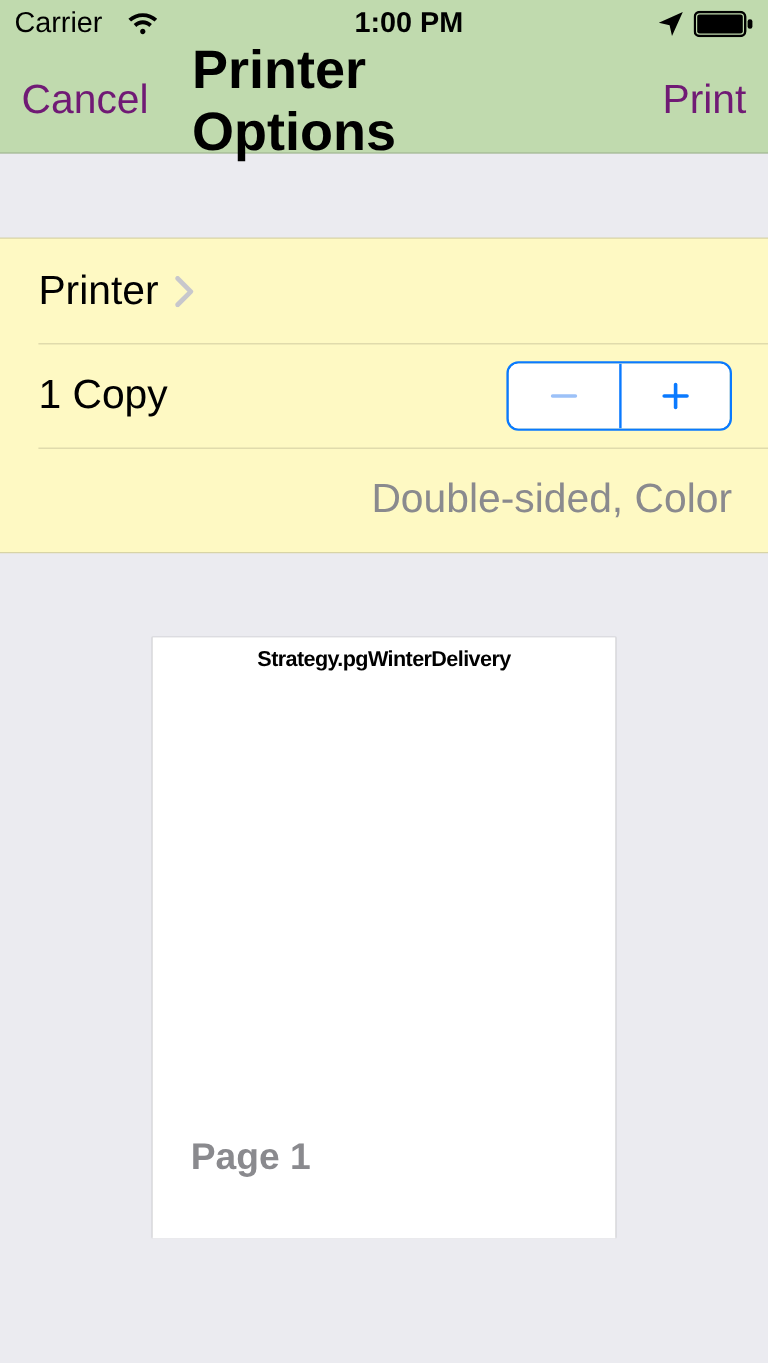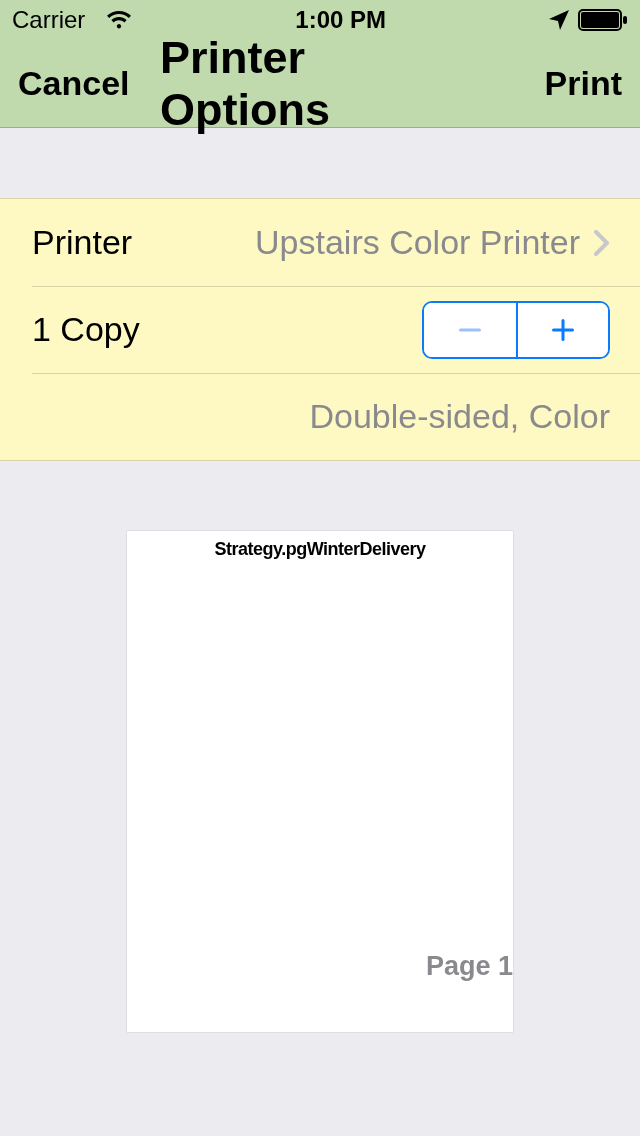--- a/index.html
+++ b/index.html
@@ -32,23 +32,23 @@
     .nav-bar {
       height: 88px;
       background: #c0daae;
       display: flex;
       align-items: center;
       justify-content: space-between;
       padding: 0 18px;
       border-bottom: 1px solid rgba(0,0,0,0.2);
     }
     .nav-btn {
-      color: #000000;
+      color: #701a75;
       font-size: 34px;
-      font-weight: 700;
+      font-weight: 400;
       background: none;
       border: none;
       cursor: pointer;
     }
     .nav-title {
       font-size: 45px;
       font-weight: 600;
       color: #000;
       position: absolute;
       left: 50%;
@@ -137,24 +137,25 @@
     .thumb-scribble {
       font-size: 18px;
       font-weight: 700;
       color: #000;
       letter-spacing: -0.5px;
     }
     .page-label {
       position: absolute;
       bottom: 50px;
       left: 0; right: 0;
-      text-align: right;
-      font-size: 27px;
+      text-align: left;
+      font-size: 31px;
       font-weight: 600;
       color: #8a8a8e;
+      padding-left: 32px;
     }
   </style>
 </head>
 <body>
 
 <div class="status-bar">
   <div class="status-left">
     <span>Carrier</span>
     <span class="wifi-icon">
       <svg width="28" height="20" viewBox="0 0 28 20">
@@ -182,21 +183,20 @@
 <div class="nav-bar">
   <button class="nav-btn">Cancel</button>
   <span class="nav-title">Printer Options</span>
   <button class="nav-btn">Print</button>
 </div>
 
 <div class="group">
 
   <div class="row">
     <span class="row-label">Printer</span>
-    <span class="row-value">Upstairs Color Printer</span>
     <span class="chevron">
       <svg width="16" height="26" viewBox="0 0 16 26">
           <path d="M2 2l11 11L2 24" stroke="#c7c7cc" stroke-width="4" fill="none" stroke-linecap="round" stroke-linejoin="round"></path>
         </svg>
     </span>
   </div>
 
   <div class="row">
     <span class="row-label">1 Copy</span>
     <div class="stepper">

